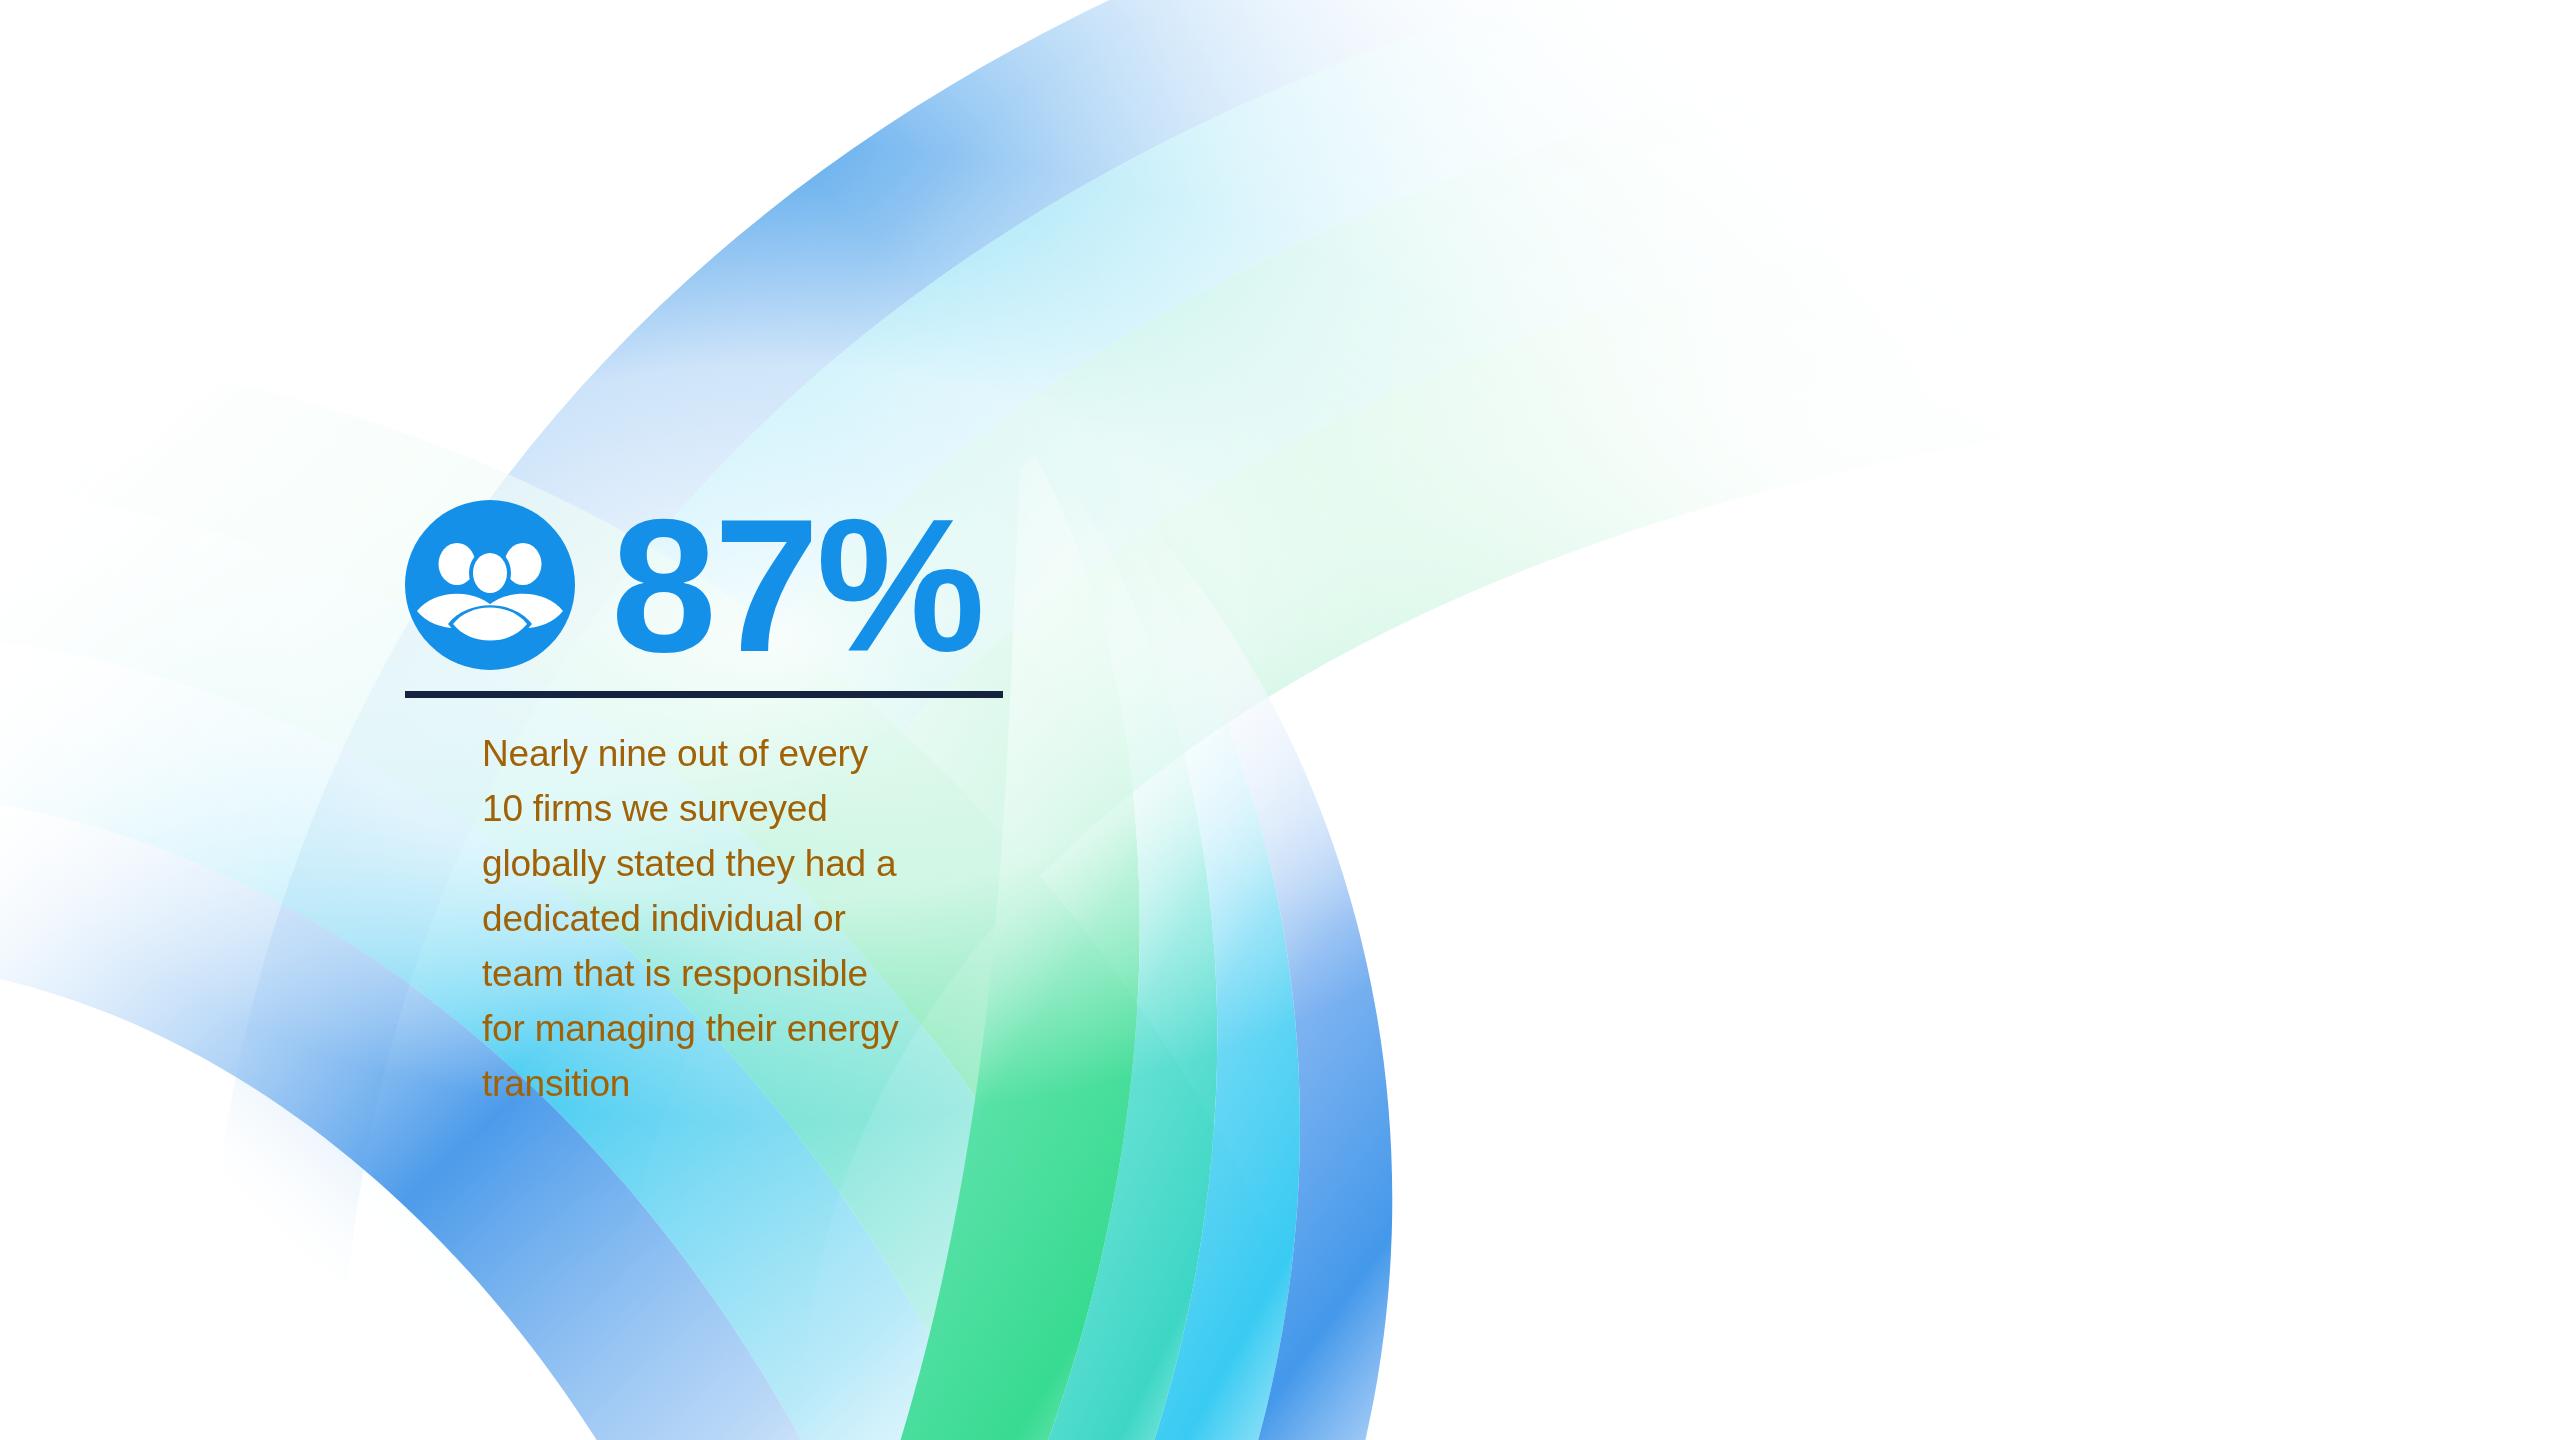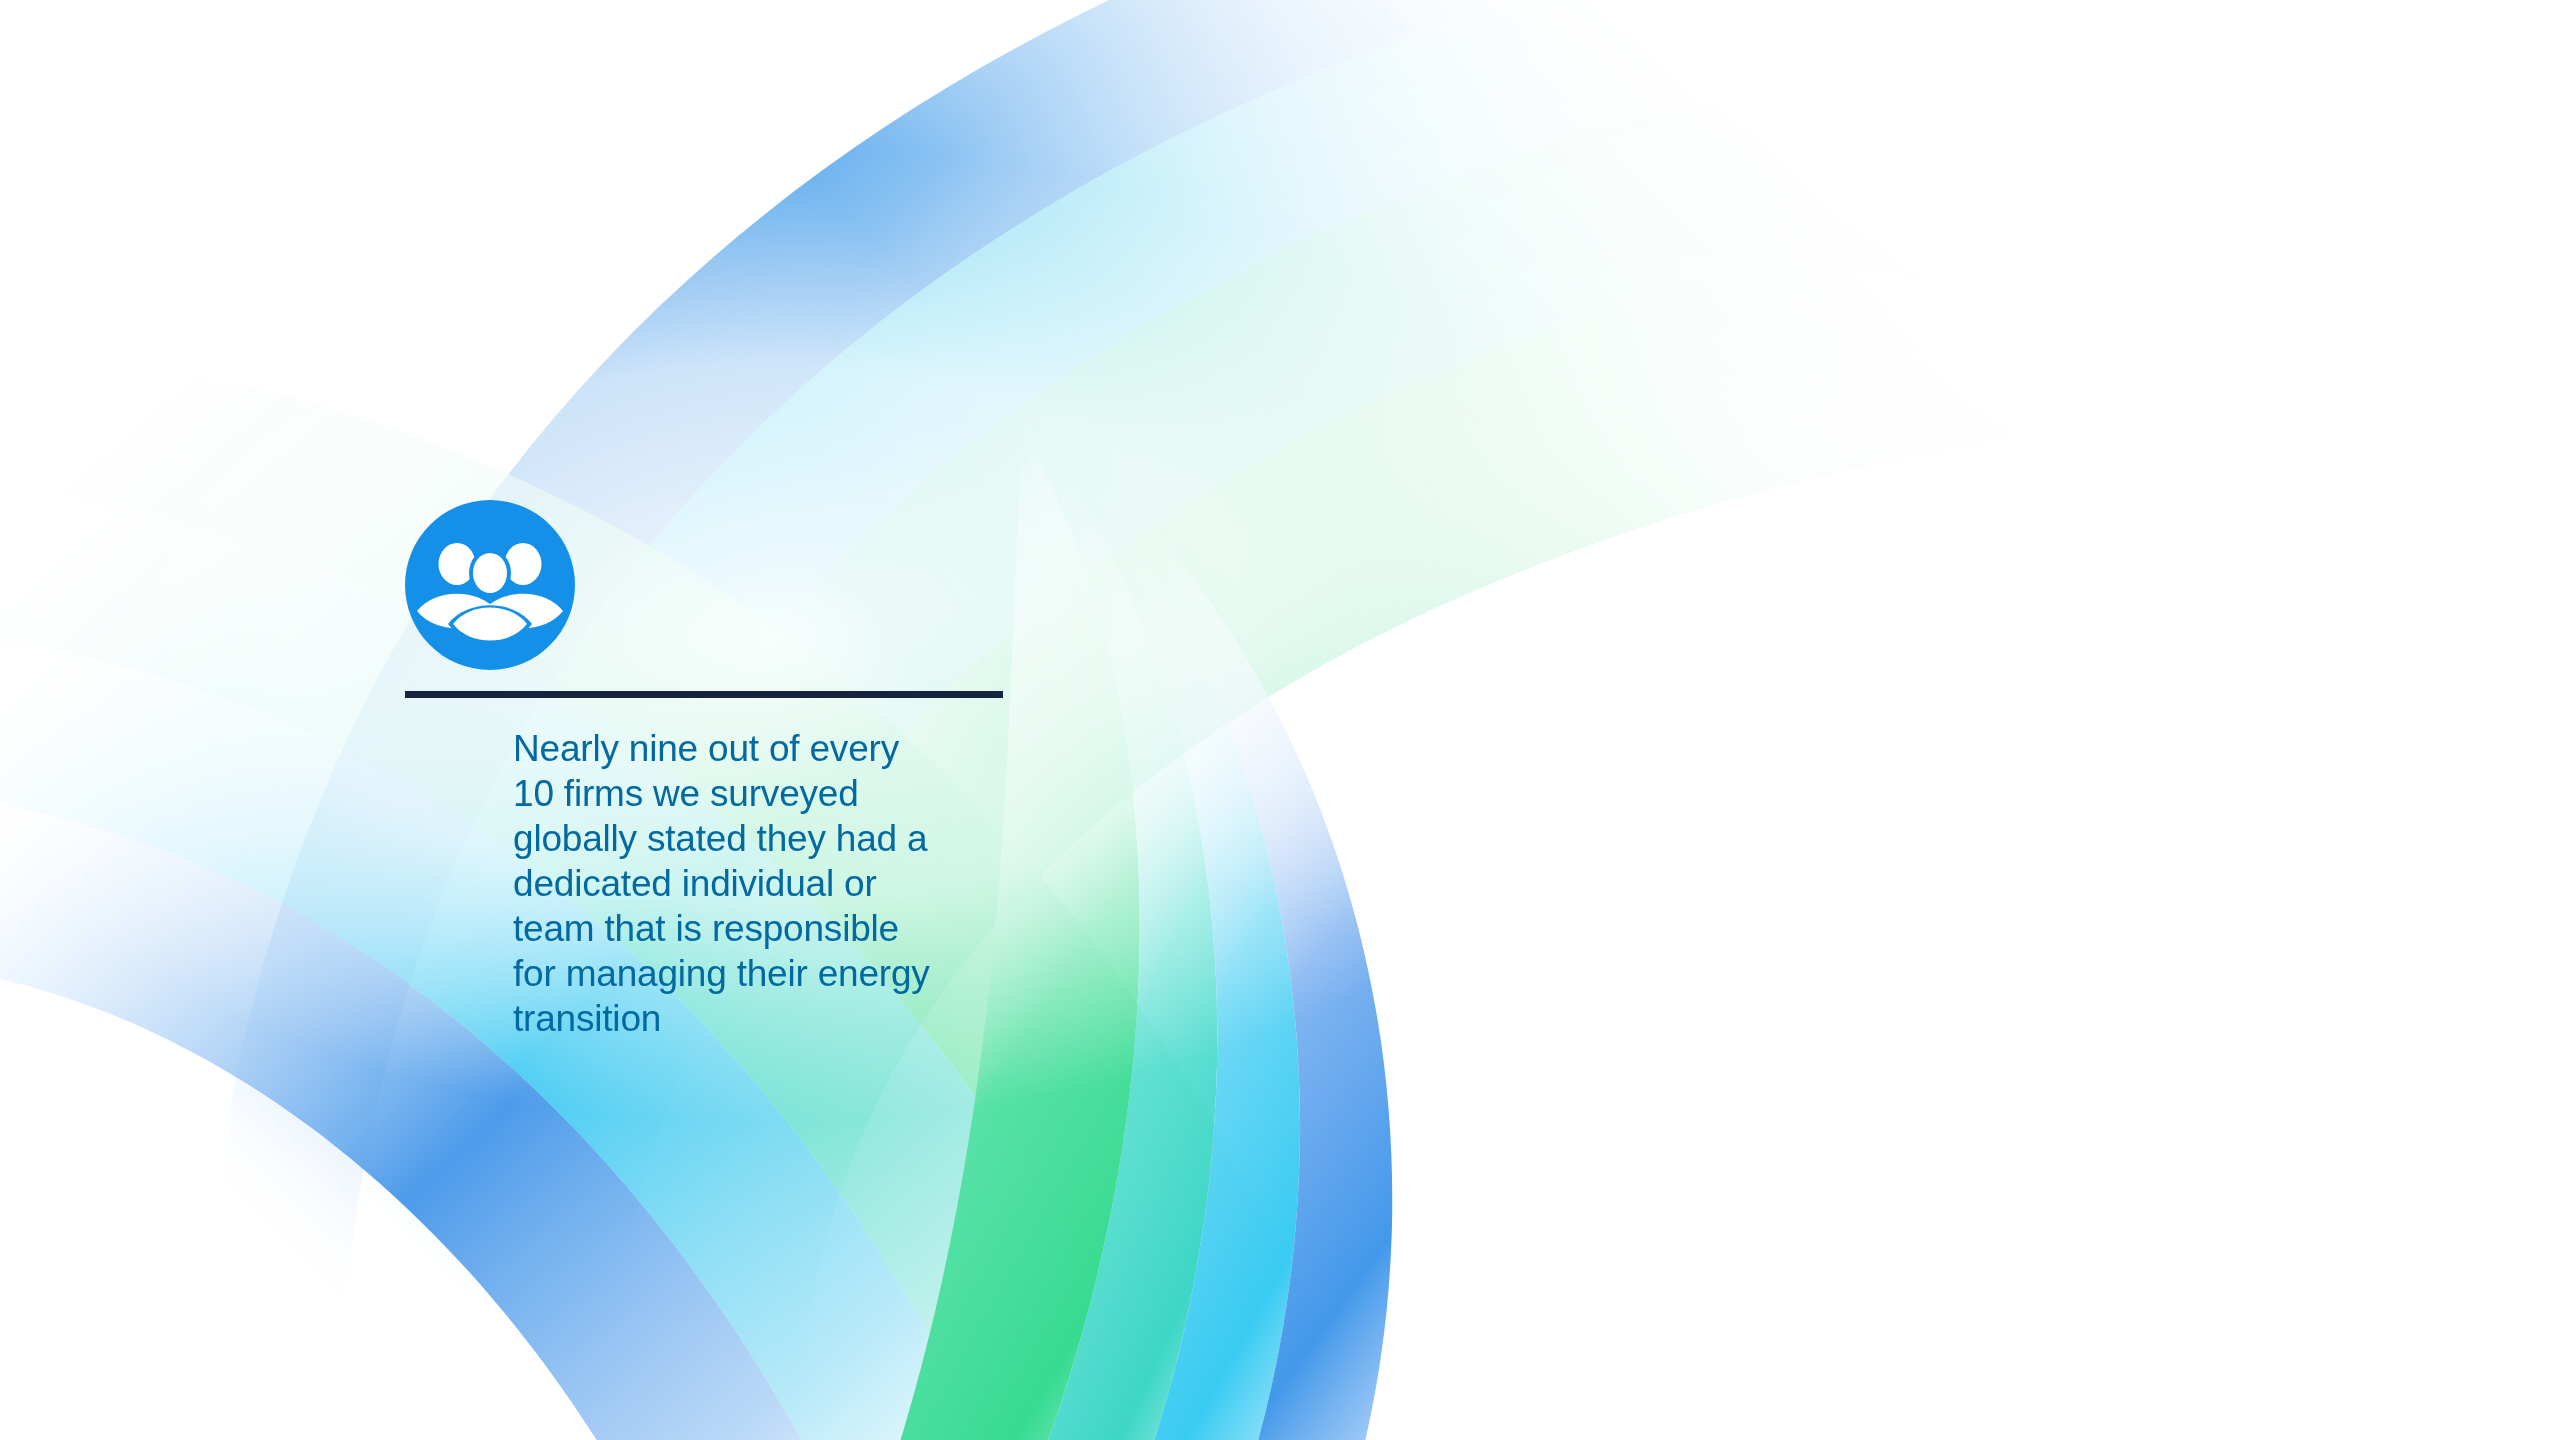--- a/index.html
+++ b/index.html
@@ -69,26 +69,26 @@
   }
 
   #stat-divider {
     width: 598px;
     height: 7px;
     background: #16243F;
     margin-top: 11px;
   }
 
   #stat-description {
-    margin-left: 108px;
+    margin-left: 77px;
     margin-top: 28px;
     width: 420px;
     font-size: 37px;
-    line-height: 45px;
-    color: #0369a1;
+    line-height: 55px;
+    color: #a16207;
     font-weight: 400;
     letter-spacing: -0.2px;
   }
 </style>
 </head>
 <body>
 
 <div id="stage">
 
   <svg id="swirl-bg" viewBox="0 0 2560 1440" preserveAspectRatio="none" xmlns="http://www.w3.org/2000/svg">
@@ -234,20 +234,21 @@
 
         <ellipse cx="118" cy="64" rx="18.5" ry="21" fill="#ffffff"></ellipse>
         <path d="M 78 111 C 96 88 140 88 158 111 C 140 134 96 134 78 111 Z" fill="#ffffff"></path>
 
         <ellipse cx="85" cy="73" rx="21" ry="24" fill="#1490E8"></ellipse>
         <ellipse cx="85" cy="73" rx="17" ry="20" fill="#ffffff"></ellipse>
         <path d="M 43 124 C 62 99 108 99 127 124 C 108 149 62 149 43 124 Z" fill="#1490E8"></path>
         <path d="M 48 124 C 65 102 105 102 122 124 C 105 146 65 146 48 124 Z" fill="#ffffff"></path>
       </svg>
 
+      <div id="stat-value">87%</div>
     </div>
 
     <div id="stat-divider"></div>
 
     <div id="stat-description">Nearly nine out of every 10 firms we surveyed globally stated they had a dedicated individual or team that is responsible for managing their energy transition</div>
 
   </div>
 
 </div>
 

